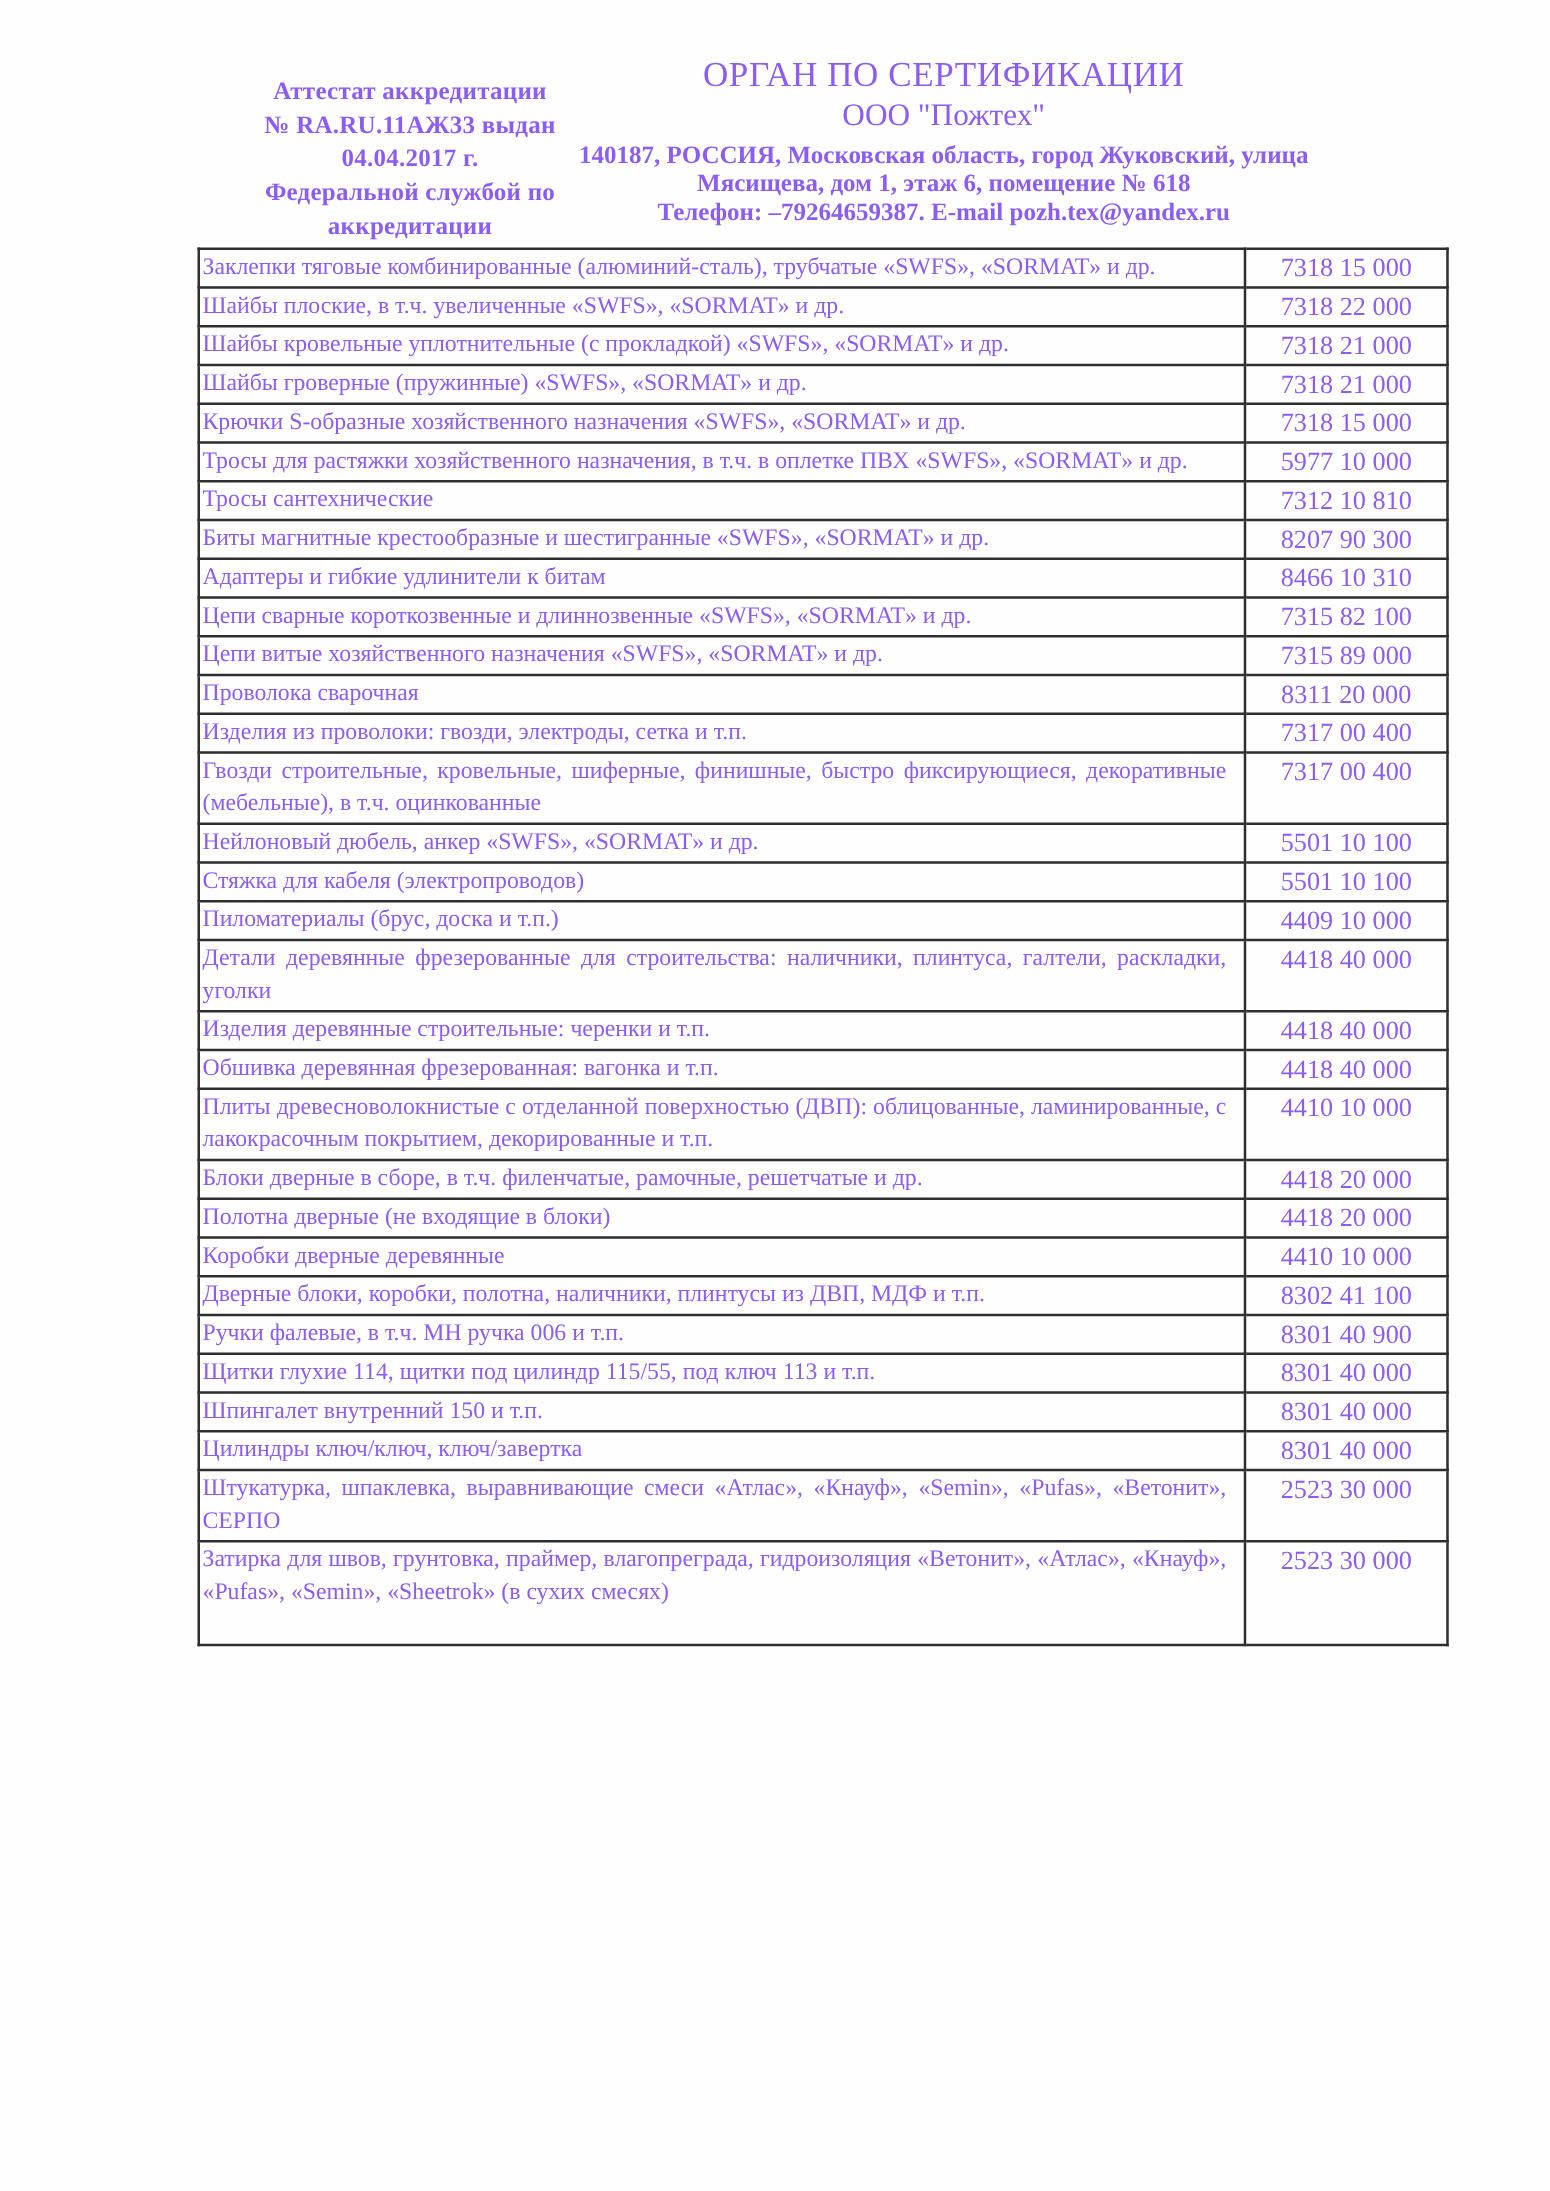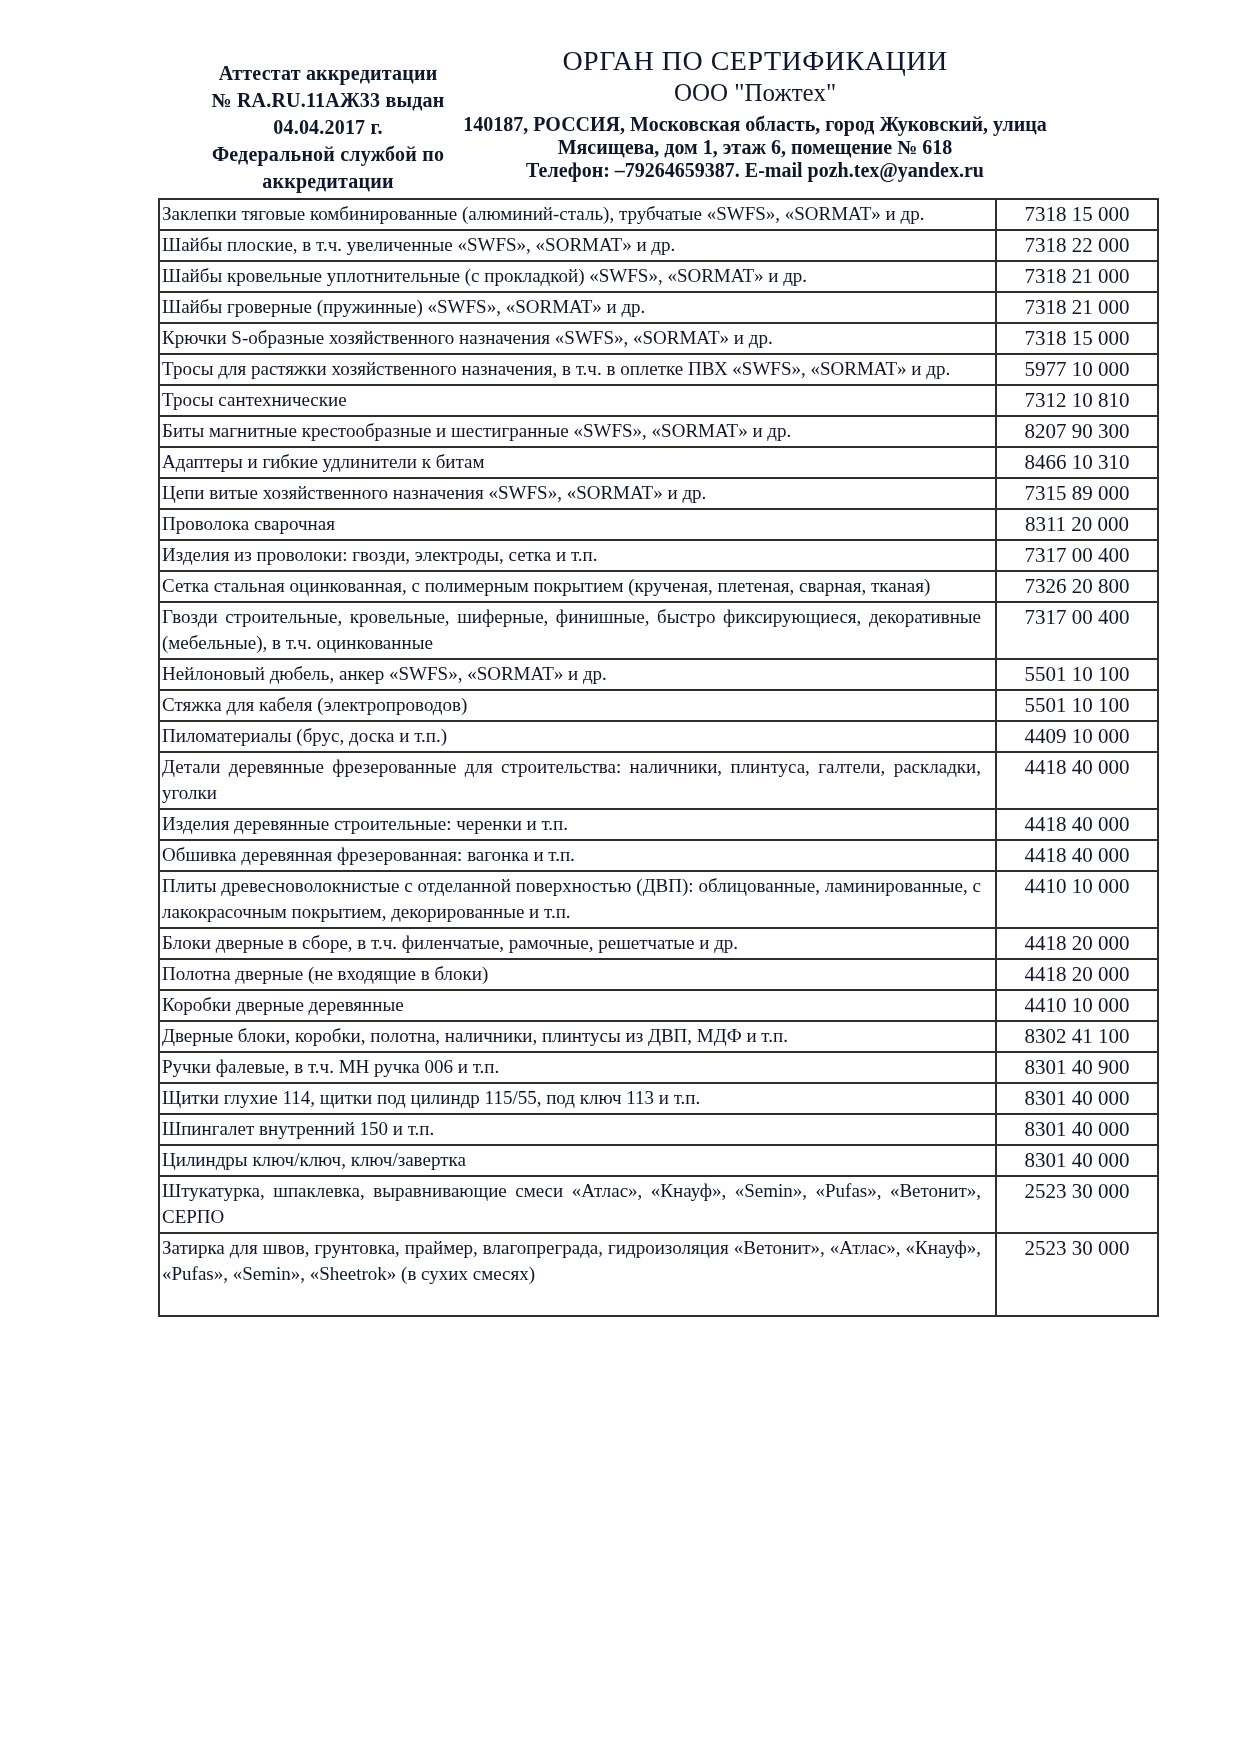--- a/index.html
+++ b/index.html
@@ -7,21 +7,21 @@
     padding: 0;
     background: #e9e9e9;
   }
   .page {
     position: relative;
     width: 1240px;
     height: 1753px;
     margin: 0 auto;
     background: #fefefe;
     font-family: "Liberation Serif", "DejaVu Serif", serif;
-    color: #0f172a;
+    color: #8b5cf6;
     overflow: hidden;
   }
   
   .hdr-left {
     position: absolute;
     left: 178px;
     top: 60px;
     width: 300px;
     text-align: center;
     font-weight: bold;
@@ -141,34 +141,34 @@
         </tr>
         <tr>
           <td class="desc">Биты магнитные крестообразные и шестигранные «SWFS», «SORMAT» и др.</td>
           <td class="code">8207 90 300</td>
         </tr>
         <tr>
           <td class="desc">Адаптеры и гибкие удлинители к битам</td>
           <td class="code">8466 10 310</td>
         </tr>
         <tr>
+          <td class="desc">Цепи сварные короткозвенные и длиннозвенные «SWFS», «SORMAT» и др.</td>
+          <td class="code">7315 82 100</td>
+        </tr>
+        <tr>
           <td class="desc">Цепи витые хозяйственного назначения «SWFS», «SORMAT» и др.</td>
           <td class="code">7315 89 000</td>
         </tr>
         <tr>
           <td class="desc">Проволока сварочная</td>
           <td class="code">8311 20 000</td>
         </tr>
         <tr>
           <td class="desc">Изделия из проволоки: гвозди, электроды, сетка и т.п.</td>
           <td class="code">7317 00 400</td>
-        </tr>
-        <tr>
-          <td class="desc">Сетка стальная оцинкованная, с полимерным покрытием (крученая, плетеная, сварная, тканая)</td>
-          <td class="code">7326 20 800</td>
         </tr>
         <tr>
           <td class="desc">Гвозди строительные, кровельные, шиферные, финишные, быстро фиксирующиеся, декоративные (мебельные), в т.ч. оцинкованные</td>
           <td class="code">7317 00 400</td>
         </tr>
         <tr>
           <td class="desc">Нейлоновый дюбель, анкер «SWFS», «SORMAT» и др.</td>
           <td class="code">5501 10 100</td>
         </tr>
         <tr>

